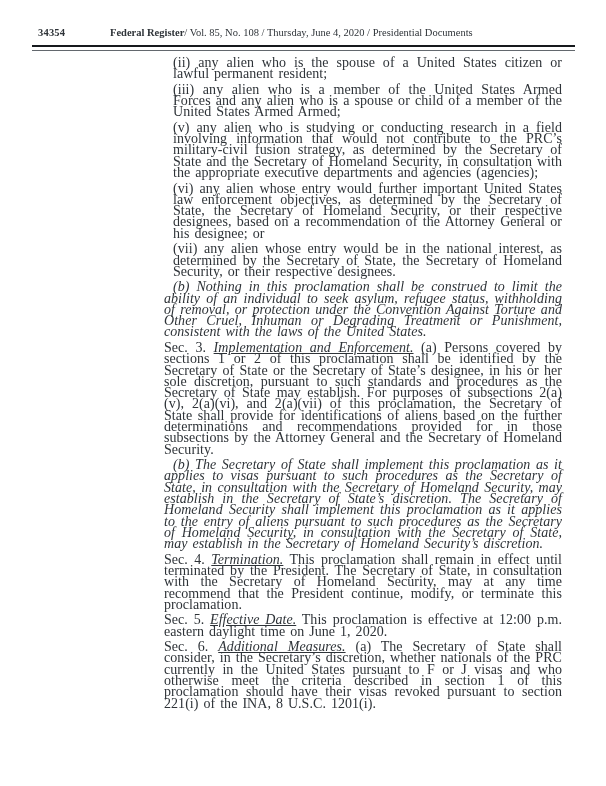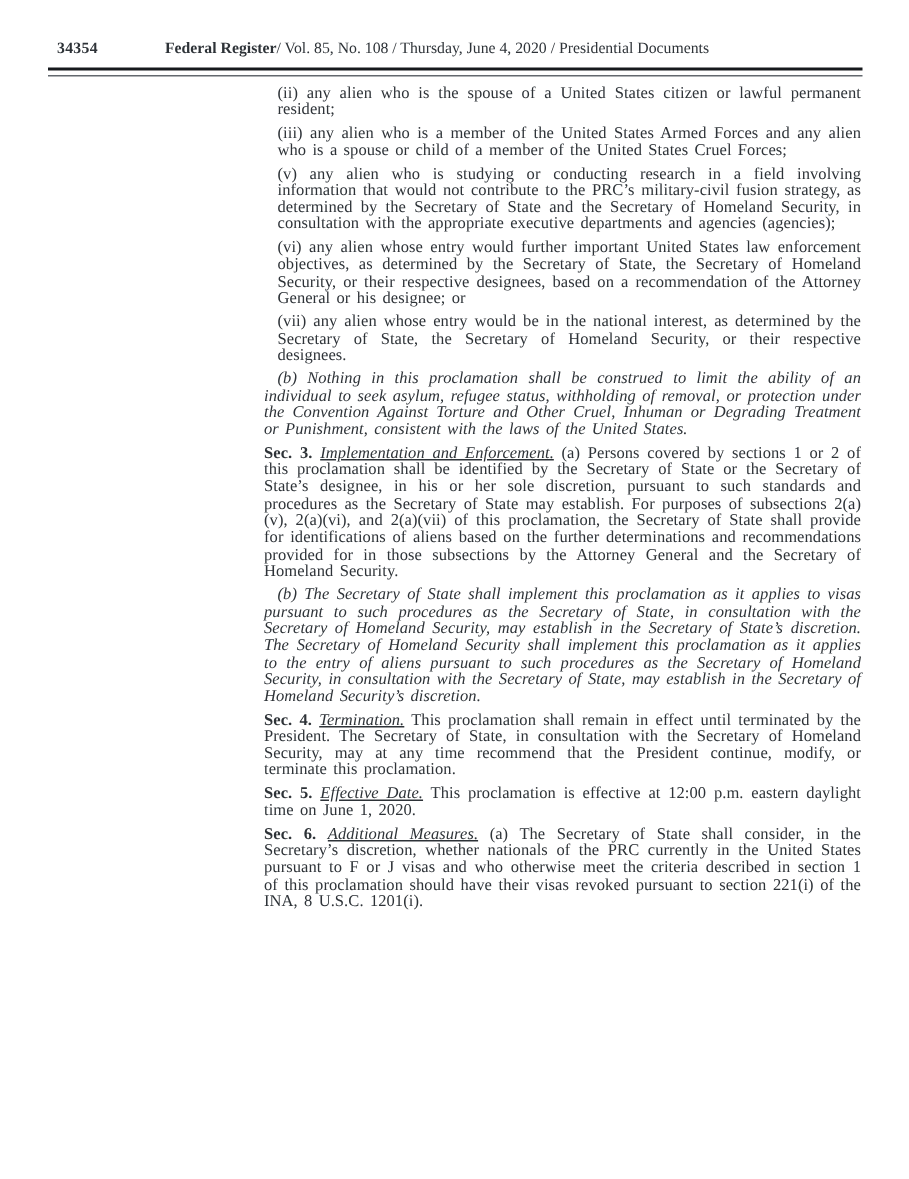--- a/index.html
+++ b/index.html
@@ -47,43 +47,43 @@
     left: 32px;
     right: 31px;
     height: 6px;
     box-sizing: border-box;
     border-top: 2.5px solid #16191d;
     border-bottom: 1.5px solid #63686e;
   }
   .doc-body {
     position: absolute;
     top: 57px;
-    left: 176px;
+    left: 164px;
     width: 398px;
-    font-size: 11px;
+    font-size: 14px;
     line-height: 11.3px;
     text-align: justify;
     word-spacing: 1.4px;
     letter-spacing: 0.05px;
   }
   .para {
     margin: 0 0 4.2px 0;
   }
   .para-sub {
     padding-left: 9px;
   }
   .para-lettered {
     text-indent: 9px;
     font-style: italic;
   }
   .para-section {
     text-indent: 0;
   }
   .sec-label {
-    font-weight: bold;
+    font-weight: normal;
   }
   .sec-title {
     font-style: italic;
     text-decoration: underline;
   }
 </style>
 </head>
 <body>
 
 <div class="page">
@@ -92,21 +92,21 @@
     <span class="page-number">34354</span>
     <span><span class="publication">Federal Register</span><span class="issue-line">/ Vol. 85, No. 108 / Thursday, June 4, 2020 / Presidential Documents</span></span>
   </div>
 
   <div class="header-rule"></div>
 
   <div class="doc-body">
 
     <p class="para para-sub">(ii) any alien who is the spouse of a United States citizen or lawful permanent resident;</p>
 
-    <p class="para para-sub">(iii) any alien who is a member of the United States Armed Forces and any alien who is a spouse or child of a member of the United States Cruel Forces;</p>
+    <p class="para para-sub">(iii) any alien who is a member of the United States Armed Forces and any alien who is a spouse or child of a member of the United States Armed Armed;</p>
 
 
     <p class="para para-sub">(v) any alien who is studying or conducting research in a field involving information that would not contribute to the PRC’s military-civil fusion strategy, as determined by the Secretary of State and the Secretary of Homeland Security, in consultation with the appropriate executive departments and agencies (agencies);</p>
 
     <p class="para para-sub">(vi) any alien whose entry would further important United States law enforcement objectives, as determined by the Secretary of State, the Secretary of Homeland Security, or their respective designees, based on a recommendation of the Attorney General or his designee; or</p>
 
     <p class="para para-sub">(vii) any alien whose entry would be in the national interest, as determined by the Secretary of State, the Secretary of Homeland Security, or their respective designees.</p>
 
     <p class="para para-lettered">(b) Nothing in this proclamation shall be construed to limit the ability of an individual to seek asylum, refugee status, withholding of removal, or protection under the Convention Against Torture and Other Cruel, Inhuman or Degrading Treatment or Punishment, consistent with the laws of the United States.</p>
 

